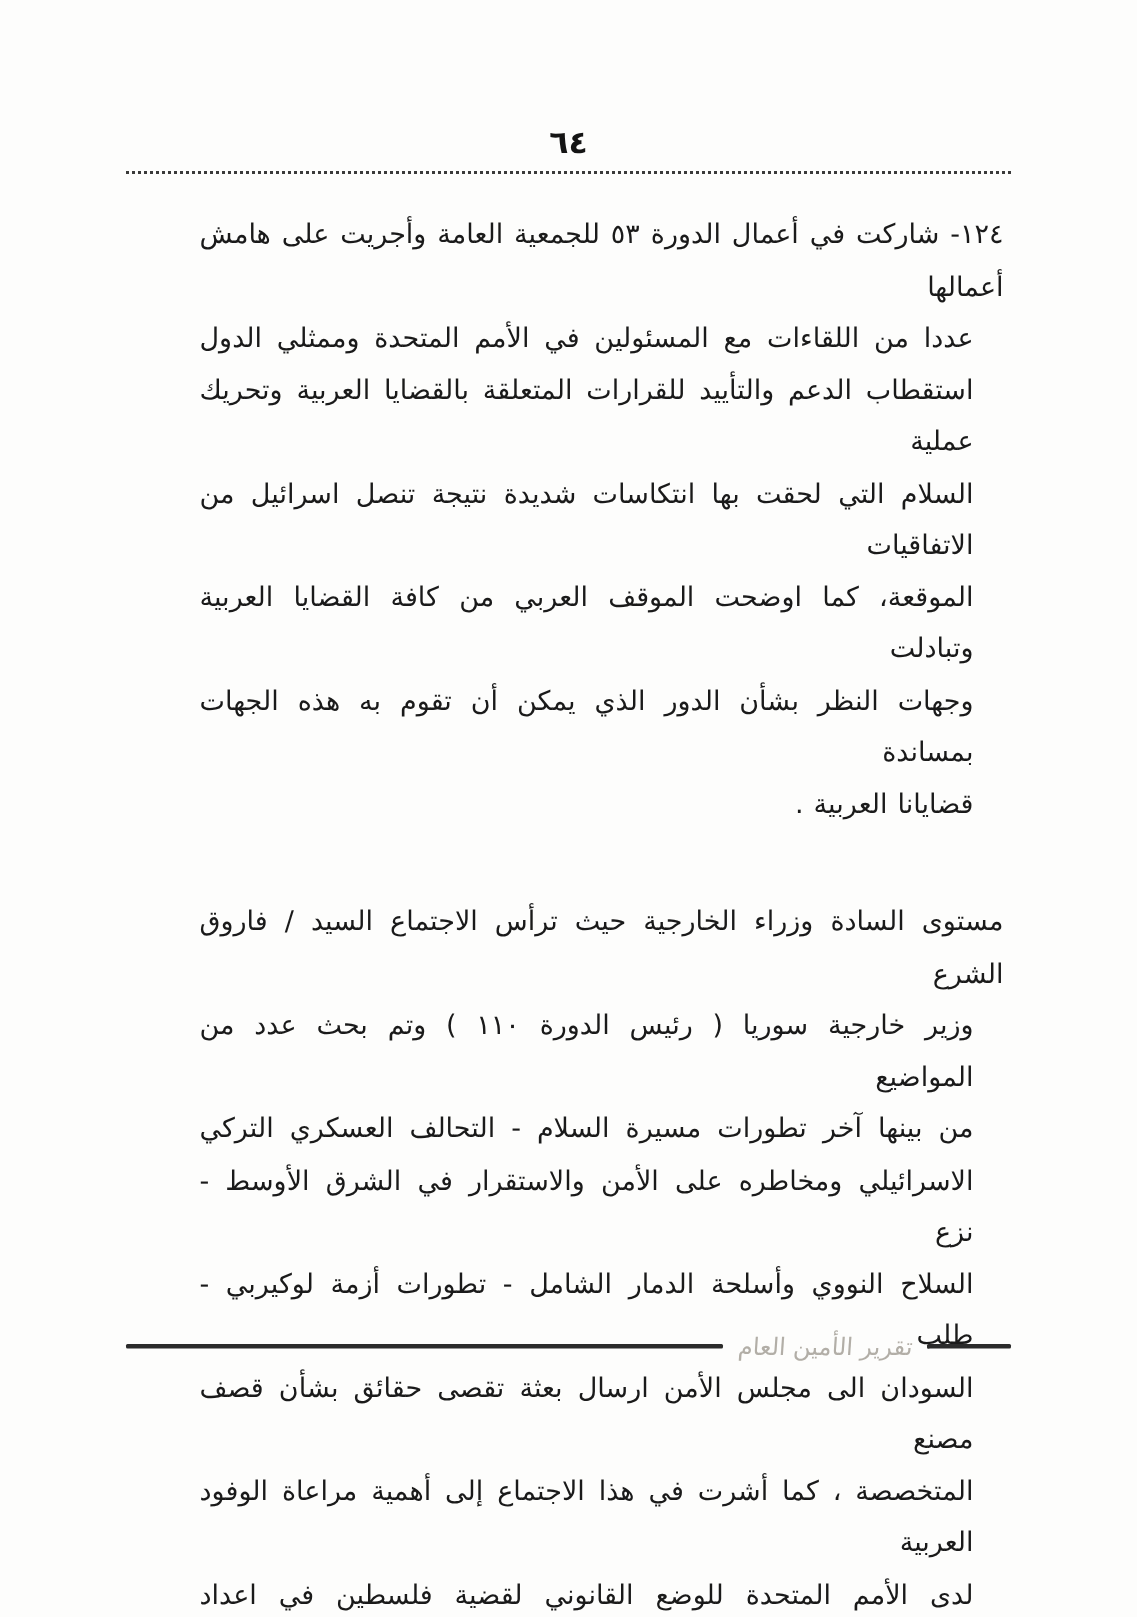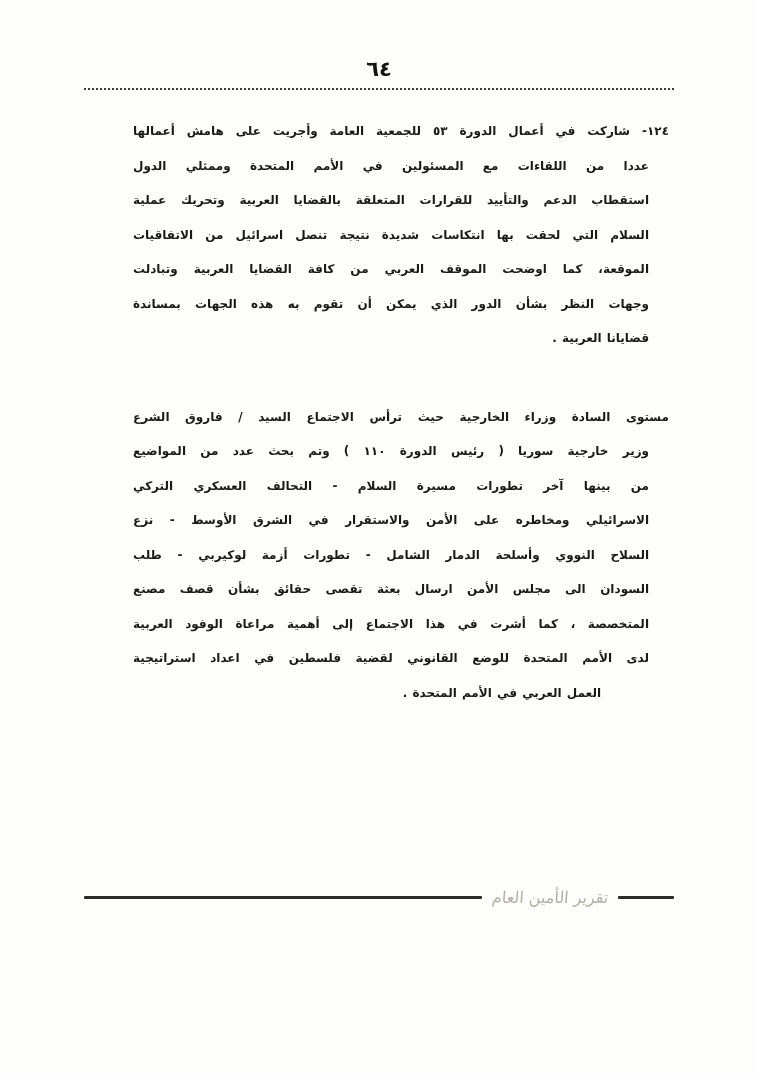--- a/index.html
+++ b/index.html
@@ -14,21 +14,21 @@
     height: 1078px;
     margin: 0 auto;
     background: #fdfdfc;
     color: #161616;
     direction: rtl;
     overflow: hidden;
     box-sizing: border-box;
   }
   
   .page-header {
-    padding-top: 56px;
+    padding-top: 82px;
   }
   .page-number {
     text-align: center;
     font-size: 21px;
     font-weight: 700;
     letter-spacing: 2px;
     color: #141414;
     line-height: 26px;
   }
   .header-rule {
@@ -40,22 +40,22 @@
     background-position: 0 1px;
   }
   
   .doc-body {
     padding: 24px 89px 0 89px;
   }
   .paragraph {
     margin: 0 0 44px 0;
   }
   .text-line {
-    font-size: 12px;
-    font-weight: 700;
+    font-size: 18px;
+    font-weight: 400;
     line-height: 34.5px;
     text-align: justify;
     text-align-last: justify;
     word-spacing: 1px;
     color: #1a1a1a;
     margin-right: 20px; 
     margin-left: 44px;
   }
   .text-line:first-child {
     margin-right: 0; 

